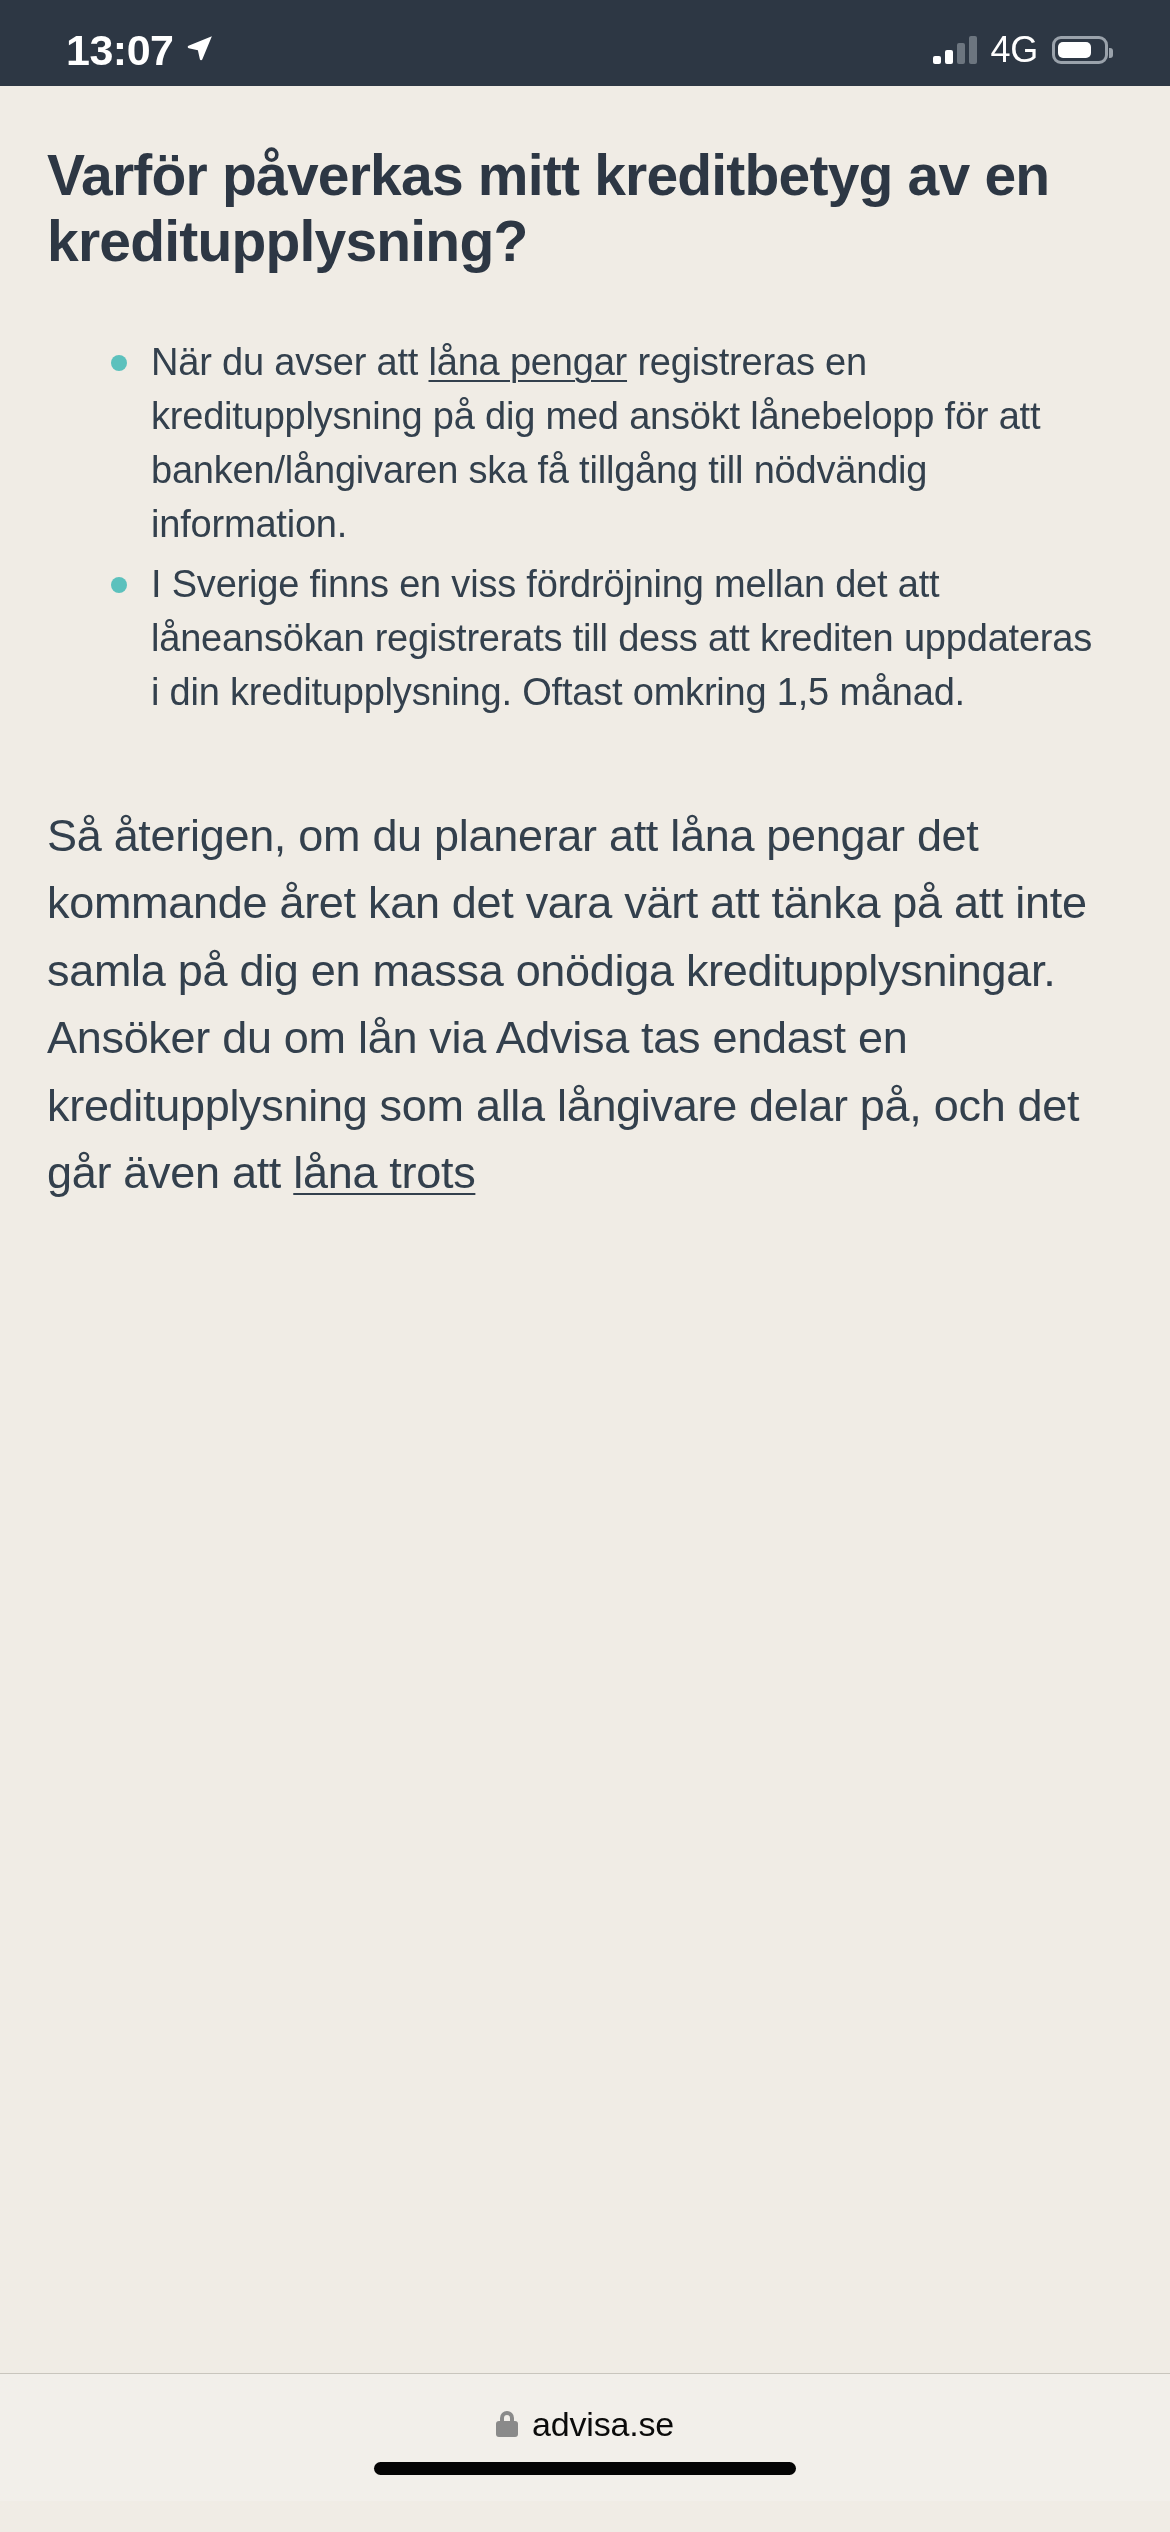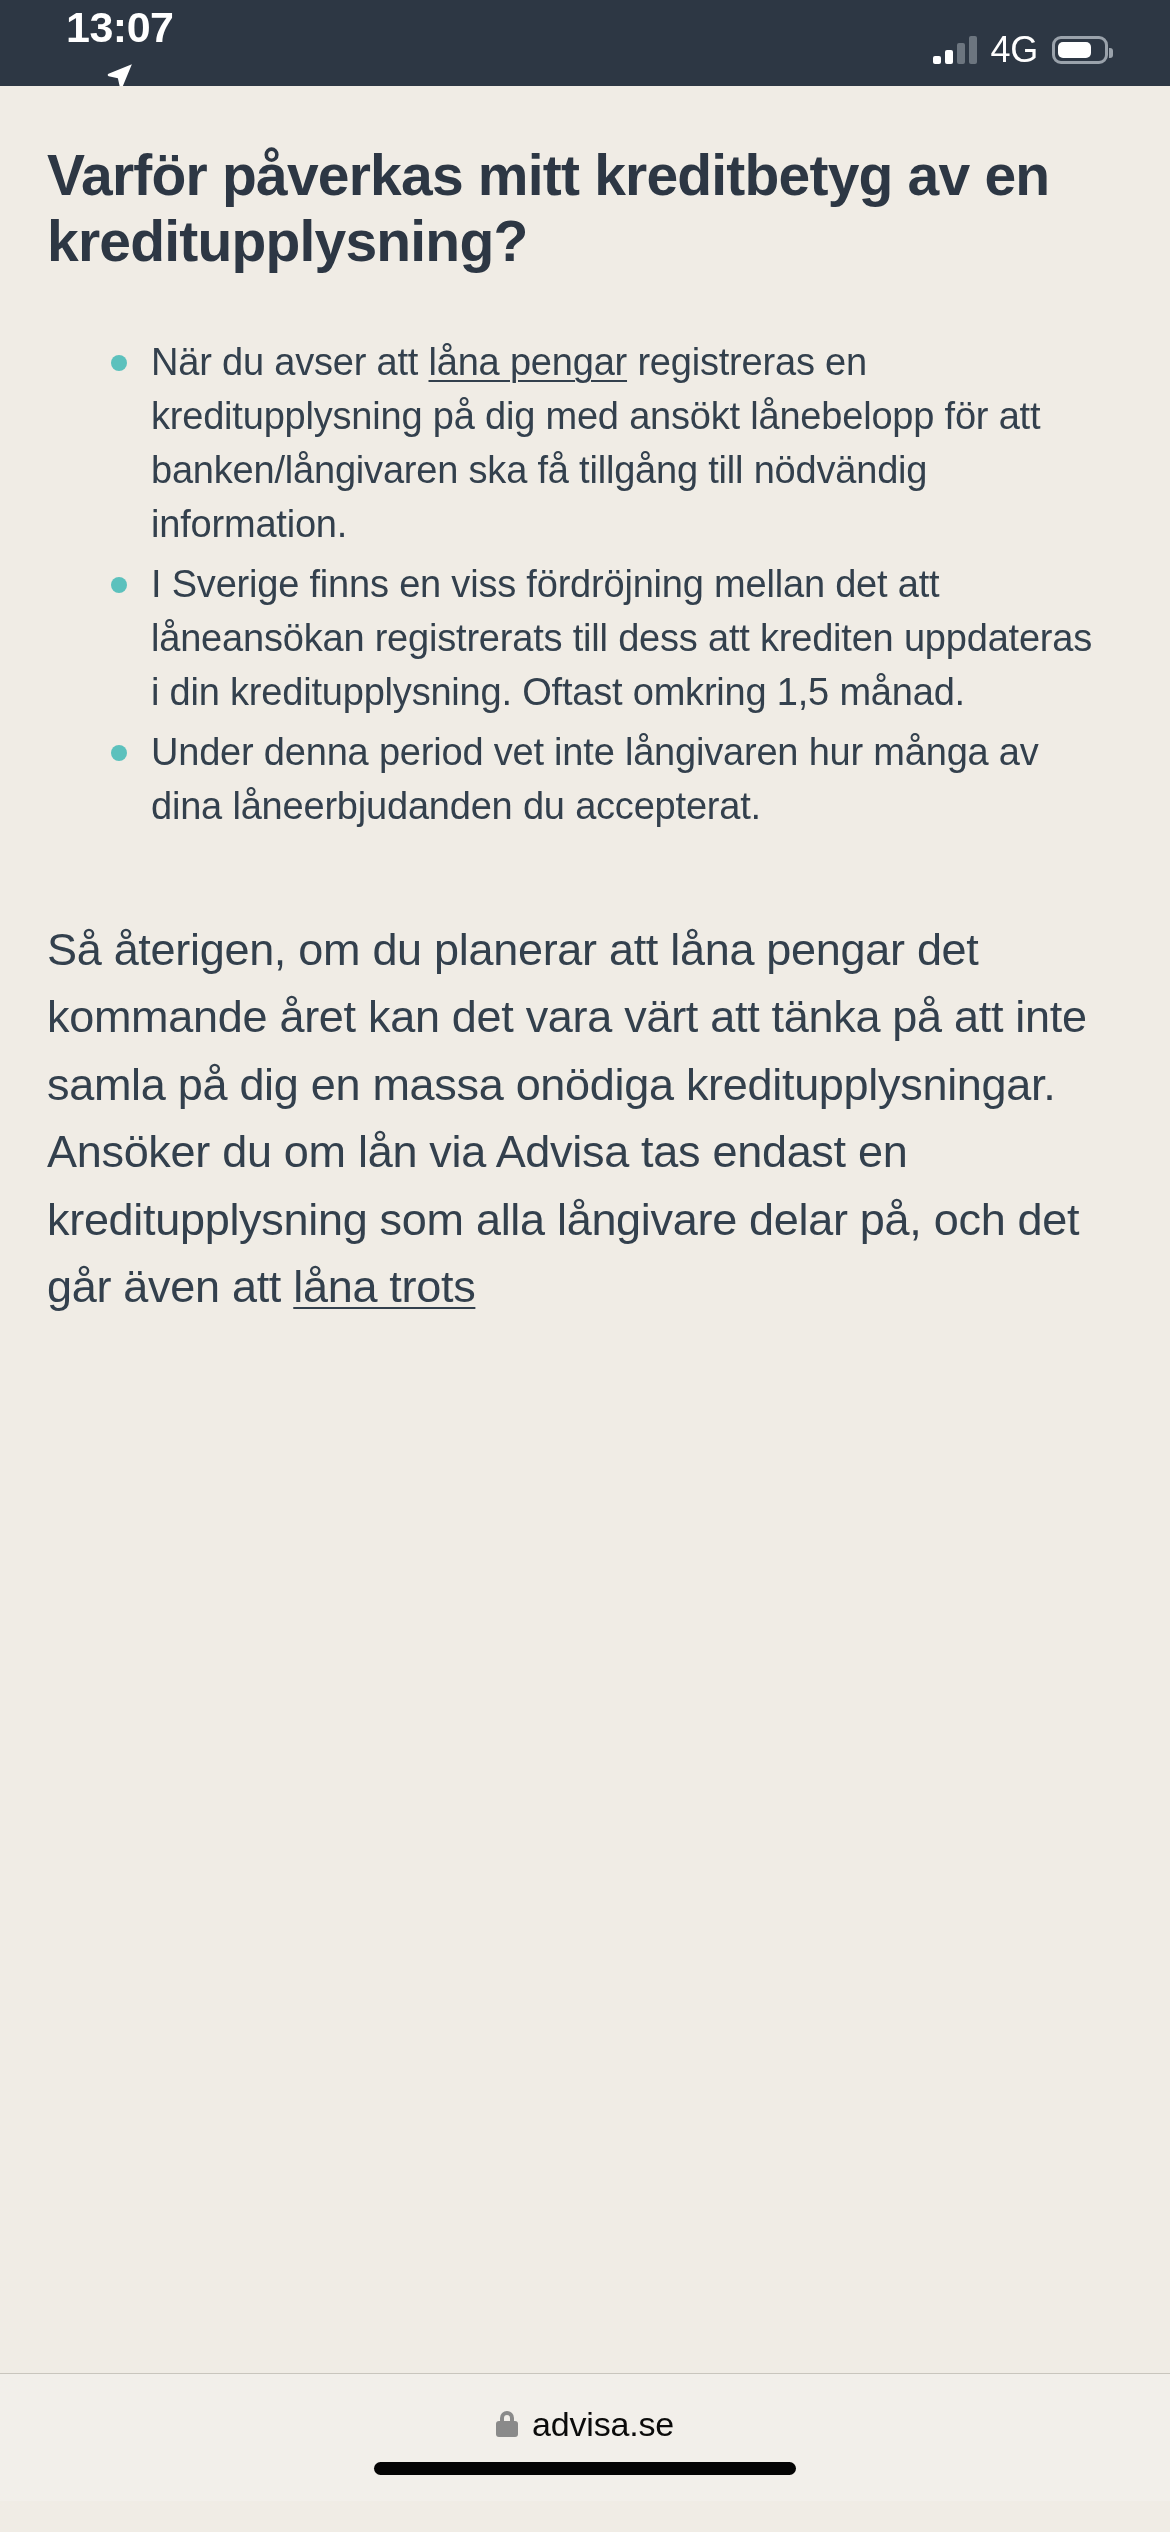--- a/index.html
+++ b/index.html
@@ -28,21 +28,20 @@
     align-items: center;
     justify-content: space-between;
     padding: 0 62px 0 66px;
     box-sizing: border-box;
   }
   #status-left {
     display: flex;
     align-items: center;
     gap: 12px;
     margin-top: 14px;
-    flex-direction: column;
   }
   #clock {
     color: #ffffff;
     font-size: 43px;
     font-weight: 600;
     letter-spacing: -0.5px;
     line-height: 1;
   }
   #status-right {
     display: flex;
@@ -262,23 +261,20 @@
 
     <h1 id="page-title">Varför påverkas mitt kreditbetyg av en kredit­upplysning?</h1>
 
     <ul id="bullet-list">
       <li>
         <span class="dot"></span><span>När du avser att </span><a href="#">låna pengar</a><span> registreras en kreditupplysning på dig med ansökt lånebelopp för att banken/långivaren ska få tillgång till nödvändig information.</span>
       </li>
       <li>
         <span class="dot"></span><span>I Sverige finns en viss fördröjning mellan det att låneansökan registrerats till dess att krediten uppdateras i din kreditupplysning. Oftast omkring 1,5 månad.</span>
       </li>
-      <li>
-        <span class="dot"></span><span>Under denna period vet inte långivaren hur många av dina låneerbjudanden du accepterat.</span>
-      </li>
     </ul>
 
     <p id="closing-paragraph" class="bodytext"><span>Så återigen, om du planerar att låna pengar det kommande året kan det vara värt att tänka på att inte samla på dig en massa onödiga kreditupplysningar. Ansöker du om lån via Advisa tas endast en kreditupplysning som alla långivare delar på, och det går även att </span><a href="#">låna trots</a></p>
 
   </div>
 </div>
 
 <div id="browser-bar">
   <div id="url-row">
     <span id="lock-icon">

